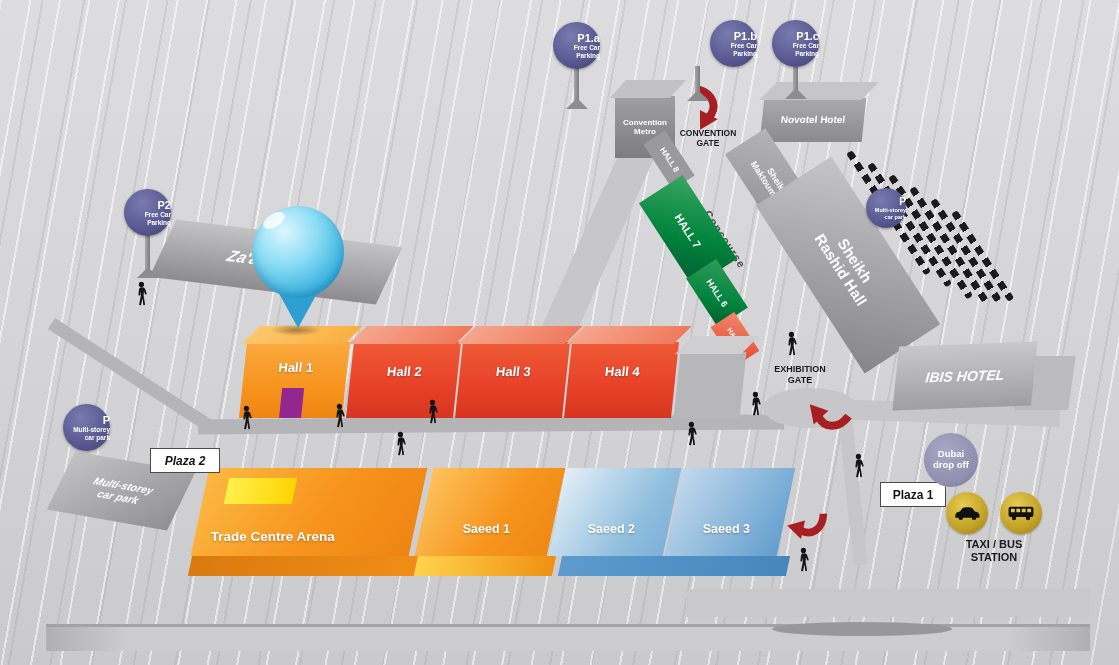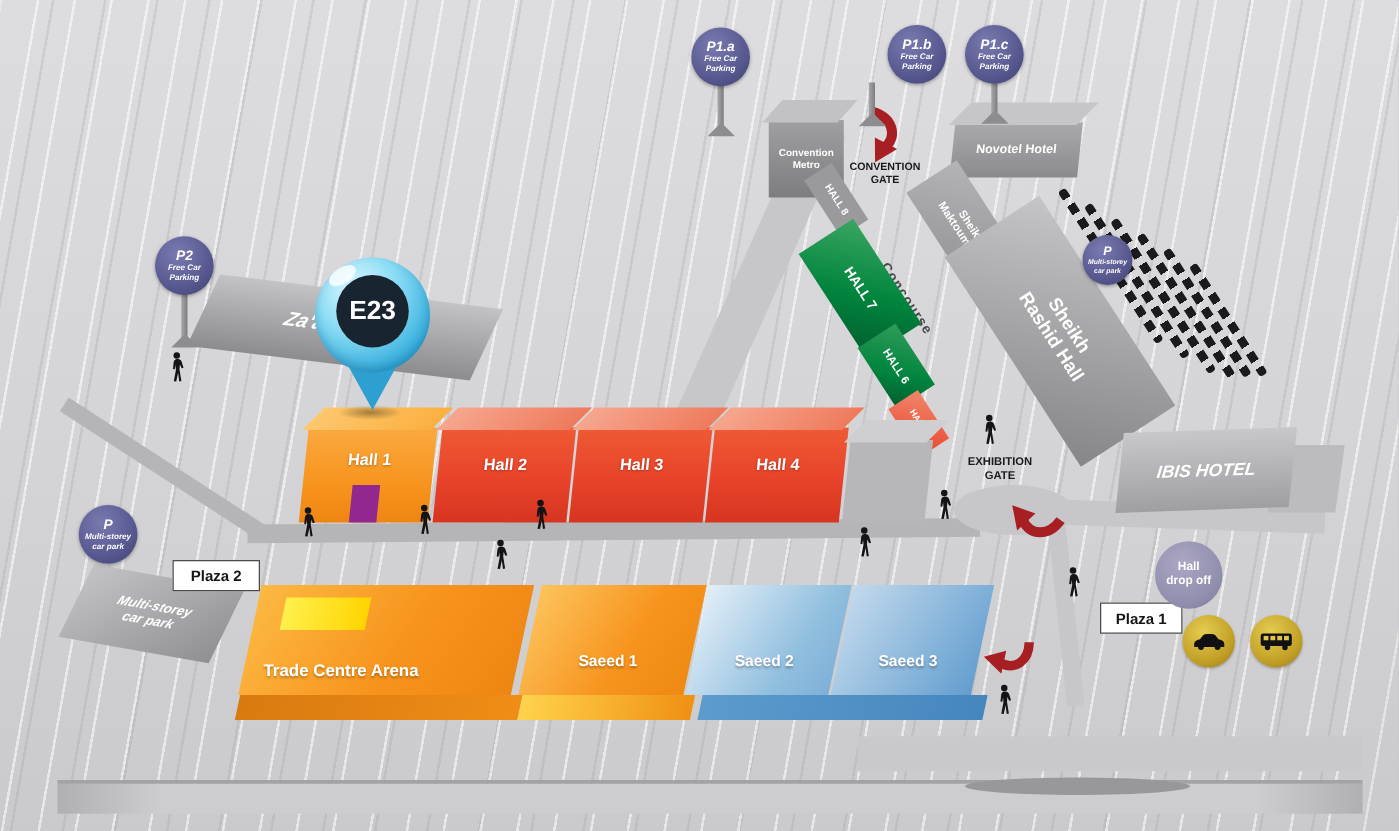--- a/index.html
+++ b/index.html
@@ -13,23 +13,23 @@
   .abs{position:absolute;}
   .road{background:#b5b5b7;}
   .walk{background:#c7c7c9;}
   .bldg{display:flex;flex-direction:column;align-items:center;justify-content:center;
     text-align:center;color:#fff;font-weight:bold;line-height:1.15;}
   .lbl{color:#fff;font-weight:bold;text-shadow:0 1px 2px rgba(0,0,0,.3);white-space:nowrap;}
   .dark-lbl{color:#1b1b1d;font-weight:bold;text-align:center;line-height:1.2;}
   .hall{display:flex;justify-content:center;}
   .roof{position:absolute;left:3px;top:-16px;width:100%;height:18px;transform:skewX(-42deg);}
   .psign{border-radius:50%;color:#fff;text-align:center;display:flex;flex-direction:column;
-    align-items:center;justify-content:center;line-height:1.12;
+    align-items:flex-end;justify-content:center;line-height:1.12;
     background:radial-gradient(circle at 38% 30%, #797bb0, var(--sign-purple) 62%, #414370);
-    box-shadow:0 1px 3px rgba(0,0,0,.35);font-style:italic;}
+    box-shadow:0 1px 3px rgba(0,0,0,.35);}
   .psign .t{font-weight:bold;}
   .psign .s{font-size:6.5px;font-weight:bold;}
   .pole{width:5px;background:linear-gradient(90deg,#a8a8aa,#7d7d7f);}
   .pole-base{width:0;height:0;border-left:11px solid transparent;border-right:11px solid transparent;
     border-bottom:11px solid #8d8d8f;}
   .plaza{background:#ffffff;border:1px solid #4a4a4c;color:#151517;font-weight:bold;font-size:12px;
     display:flex;align-items:center;justify-content:center;}
   .person{fill:#141417;}
   .arrow{color:var(--arrow-red);}
   .car-row{height:7px;border-radius:3px;transform-origin:left top;transform:rotate(57deg);
@@ -209,42 +209,46 @@
 
   <div class="abs dark-lbl" style="left:672px;top:128px;width:72px;font-size:8.5px;">
     <div>CONVENTION</div>
     <div>GATE</div>
   </div>
   <div class="abs dark-lbl" style="left:766px;top:364px;width:68px;font-size:9px;">
     <div>EXHIBITION</div>
     <div>GATE</div>
   </div>
 
-  <div class="abs plaza" style="left:138px;top:448px;width:68px;height:23px;">
+  <div class="abs plaza" style="left:150px;top:448px;width:68px;height:23px;font-style:italic;">
     <span>Plaza 2</span>
   </div>
   <div class="abs plaza" style="left:880px;top:482px;width:64px;height:23px;">
     <span>Plaza 1</span>
   </div>
 
   <div class="abs bldg" style="left:924px;top:433px;width:54px;height:54px;border-radius:50%;
               background:radial-gradient(circle at 40% 32%,#aba7c4,#918fae 65%,#7b7899);font-size:9.5px;">
-    <span>Hall</span>
+    <span>Dubai</span>
     <span>drop off</span>
   </div>
 
   <div class="abs goldcircle" style="left:946px;top:492px;width:42px;height:42px;">
     <svg width="28" height="16" viewBox="0 0 36 20" fill="#111114">
         <use href="#caricon"></use>
       </svg>
   </div>
   <div class="abs goldcircle" style="left:1000px;top:492px;width:42px;height:42px;">
     <svg width="28" height="16" viewBox="0 0 36 20" fill="#111114">
         <use href="#busicon"></use>
       </svg>
+  </div>
+  <div class="abs dark-lbl" style="left:934px;top:538px;width:120px;font-size:11px;">
+    <div>TAXI / BUS</div>
+    <div>STATION</div>
   </div>
 
   <svg class="abs arrow" style="left:684px;top:92px;transform:rotate(120deg);" width="40" height="34" viewBox="0 0 40 34">
       <use href="#curvearrow"></use>
     </svg>
   <svg class="abs arrow" style="left:808px;top:398px;transform:rotate(-130deg);" width="40" height="34" viewBox="0 0 40 34">
       <use href="#curvearrow"></use>
     </svg>
   <svg class="abs arrow" style="left:788px;top:508px;transform:rotate(-165deg);" width="38" height="32" viewBox="0 0 40 34">
       <use href="#curvearrow"></use>
@@ -327,23 +331,18 @@
 
   <div class="abs" style="left:270px;top:324px;width:52px;height:12px;border-radius:50%;
               background:radial-gradient(ellipse, rgba(0,0,0,.35), rgba(0,0,0,0) 70%);"></div>
   <div class="abs" style="left:250px;top:204px;width:96px;height:132px;">
     <div style="position:absolute;left:26px;top:84px;width:0;height:0;
                 border-left:22px solid transparent;border-right:22px solid transparent;
                 border-top:40px solid #2d9fd1;"></div>
     <div style="position:absolute;left:2px;top:2px;width:92px;height:92px;border-radius:50%;
                 background:radial-gradient(circle at 35% 28%, #dcf7ff, #8adcf5 38%, #35aedd 75%, #1e8fc0);
                 box-shadow:inset 0 -4px 8px rgba(0,60,100,.25);">
-      <div style="position:absolute;left:17px;top:14px;width:58px;height:58px;border-radius:50%;
-                  background:#182530;color:#fff;font-weight:bold;font-size:21px;
-                  display:flex;align-items:center;justify-content:center;">
-        <span>E23</span>
-      </div>
       <div style="position:absolute;left:10px;top:8px;width:24px;height:13px;border-radius:50%;
                   background:rgba(255,255,255,.8);transform:rotate(-32deg);"></div>
     </div>
   </div>
 
 </div>
 
 </body></html>

